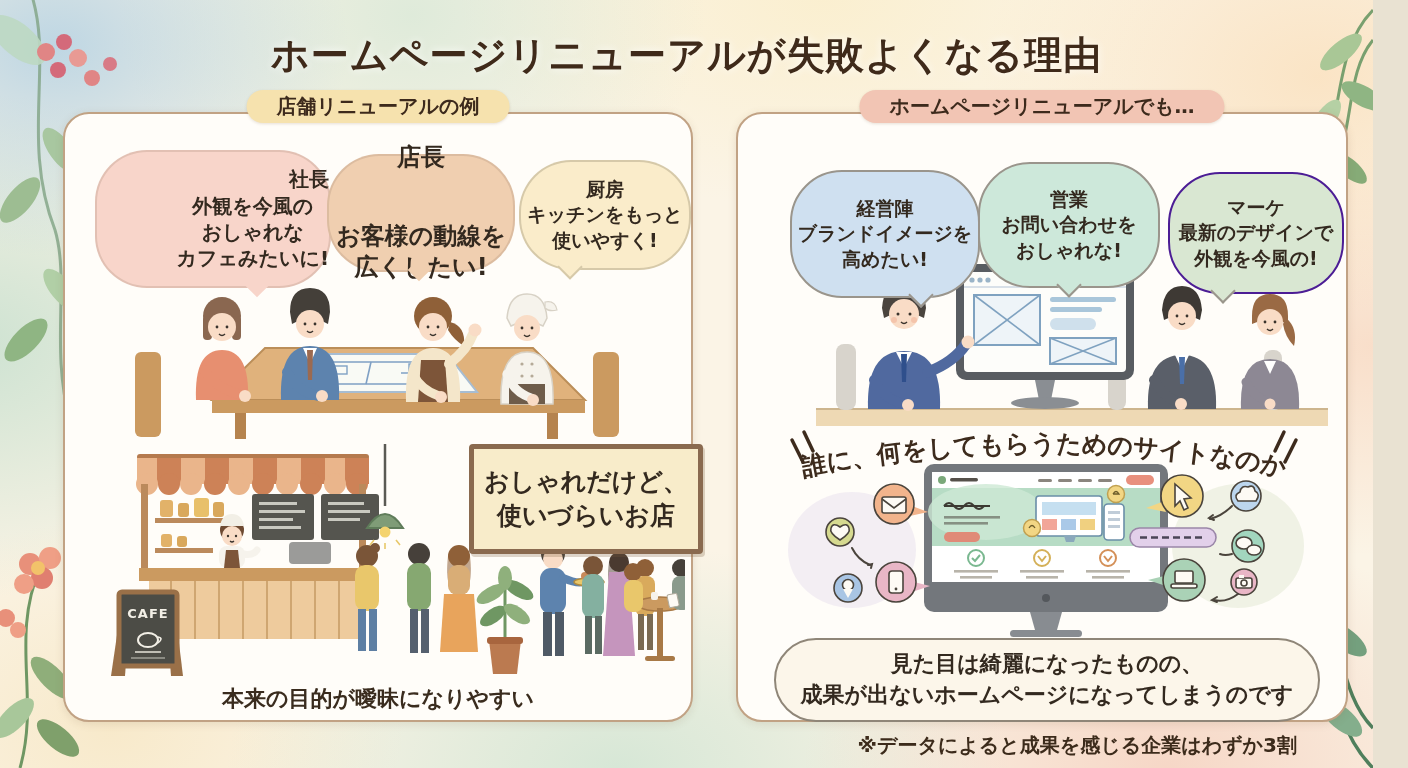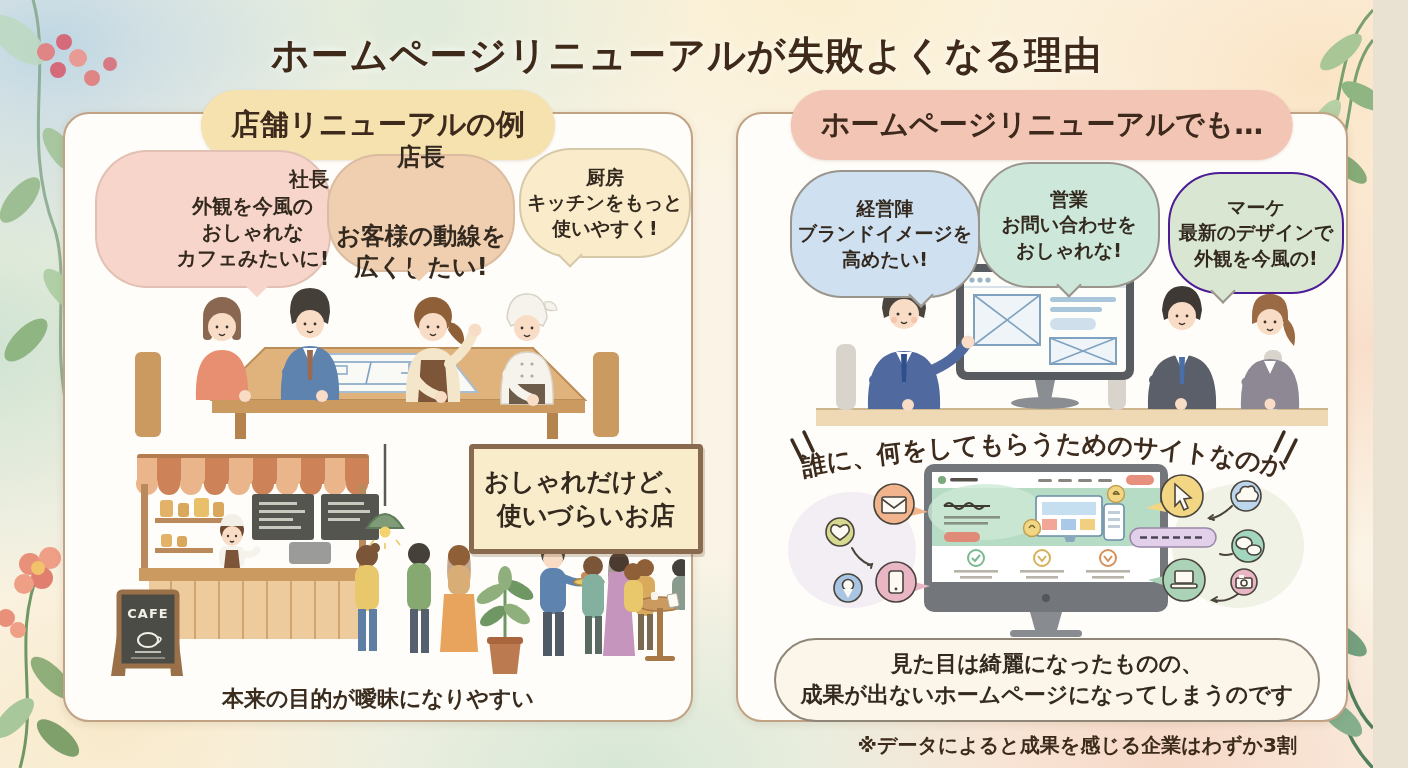--- a/index.html
+++ b/index.html
@@ -24,37 +24,37 @@
     text-shadow:0 0 8px rgba(255,255,255,.85);
   }
   .panel{
     position:absolute;background:#fffdf9;border:2px solid #c1a284;border-radius:26px;
     box-shadow:0 2px 8px rgba(120,90,60,.14);
   }
   .panel-left{left:63px;top:112px;width:626px;height:606px;}
   .panel-right{left:736px;top:112px;width:608px;height:606px;}
   .panel-header{
     position:absolute;top:-24px;left:50%;transform:translateX(-50%);
-    padding:15px 30px;border-radius:999px;font-weight:bold;font-size:29px;
+    padding:3px 30px;border-radius:999px;font-weight:bold;font-size:20px;
     color:#3d2a1c;white-space:nowrap;box-shadow:0 1px 3px rgba(120,90,60,.18);
   }
   .panel-left .panel-header{background:#f6e2ae;}
   .panel-right .panel-header{background:#f2c5b4;}
   .bubble{
     position:absolute;display:flex;flex-direction:column;align-items:center;justify-content:center;
     text-align:center;font-weight:bold;color:#33291f;border-radius:52px;line-height:1.32;z-index:3;
   }
   .bubble .speaker{display:block;}
   .bubble .text{display:block;white-space:pre-line;}
   .bubble .tail{position:absolute;bottom:-8px;width:16px;height:16px;transform:rotate(45deg);}
   .b-president{left:30px;top:36px;width:232px;height:134px;background:#f8d5ca;font-size:20px;border:2px solid rgba(160,130,110,.25);align-items:flex-end;}
   .b-president .tail{left:152px;background:#f8d5ca;}
   .b-manager{left:262px;top:40px;width:184px;height:114px;background:#f0cfb0;font-size:24px;border:2px solid rgba(160,130,110,.25);gap:47px;}
   .b-manager .tail{left:82px;background:#f0cfb0;}
-  .b-kitchen{left:454px;top:34px;width:168px;height:106px;background:#faecca;font-size:19px;border:2px solid rgba(160,150,120,.4);}
+  .b-kitchen{left:454px;top:46px;width:168px;height:106px;background:#faecca;font-size:19px;border:2px solid rgba(160,150,120,.4);}
   .b-kitchen .tail{left:40px;background:#faecca;border-right:2px solid rgba(160,150,120,.4);border-bottom:2px solid rgba(160,150,120,.4);}
   .b-exec{left:52px;top:56px;width:186px;height:124px;background:#cfe0f0;font-size:19px;border:2px solid #9a958c;}
   .b-exec .tail{left:120px;background:#cfe0f0;border-right:2px solid #9a958c;border-bottom:2px solid #9a958c;}
   .b-sales{left:240px;top:48px;width:178px;height:122px;background:#cde8da;font-size:19px;border:2px solid #9a958c;}
   .b-sales .tail{left:80px;background:#cde8da;border-right:2px solid #9a958c;border-bottom:2px solid #9a958c;}
   .b-marketing{left:430px;top:58px;width:172px;height:118px;background:#d9e7d2;font-size:19px;border:2px solid #4c1d95;}
   .b-marketing .tail{left:44px;background:#d9e7d2;border-right:2px solid #9a958c;border-bottom:2px solid #9a958c;}
   .illus{position:absolute;z-index:1;}
   .sign{
     position:absolute;left:404px;top:330px;width:224px;height:100px;z-index:4;

